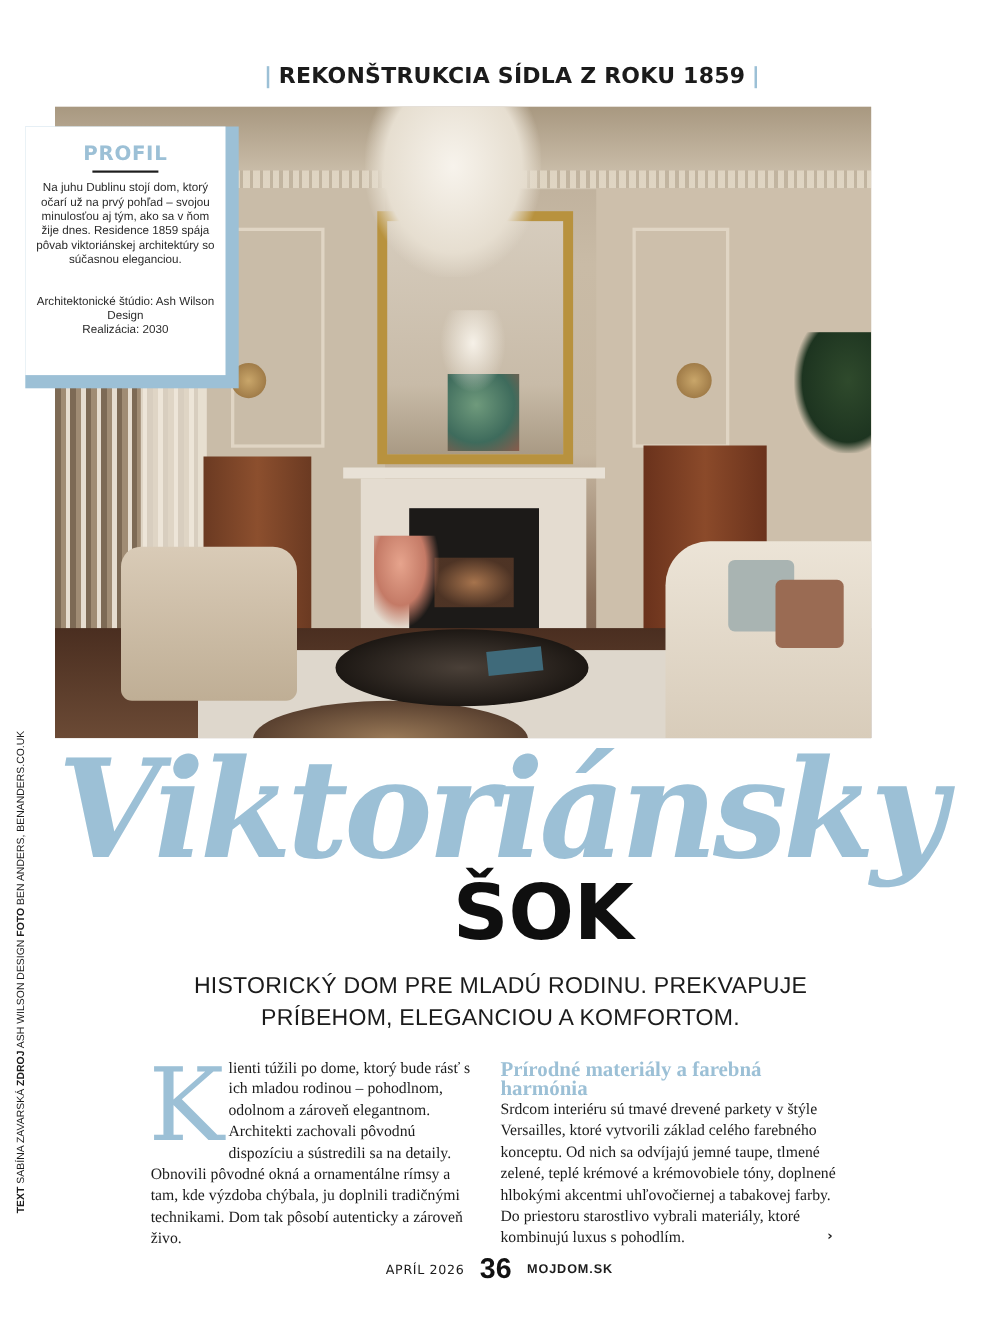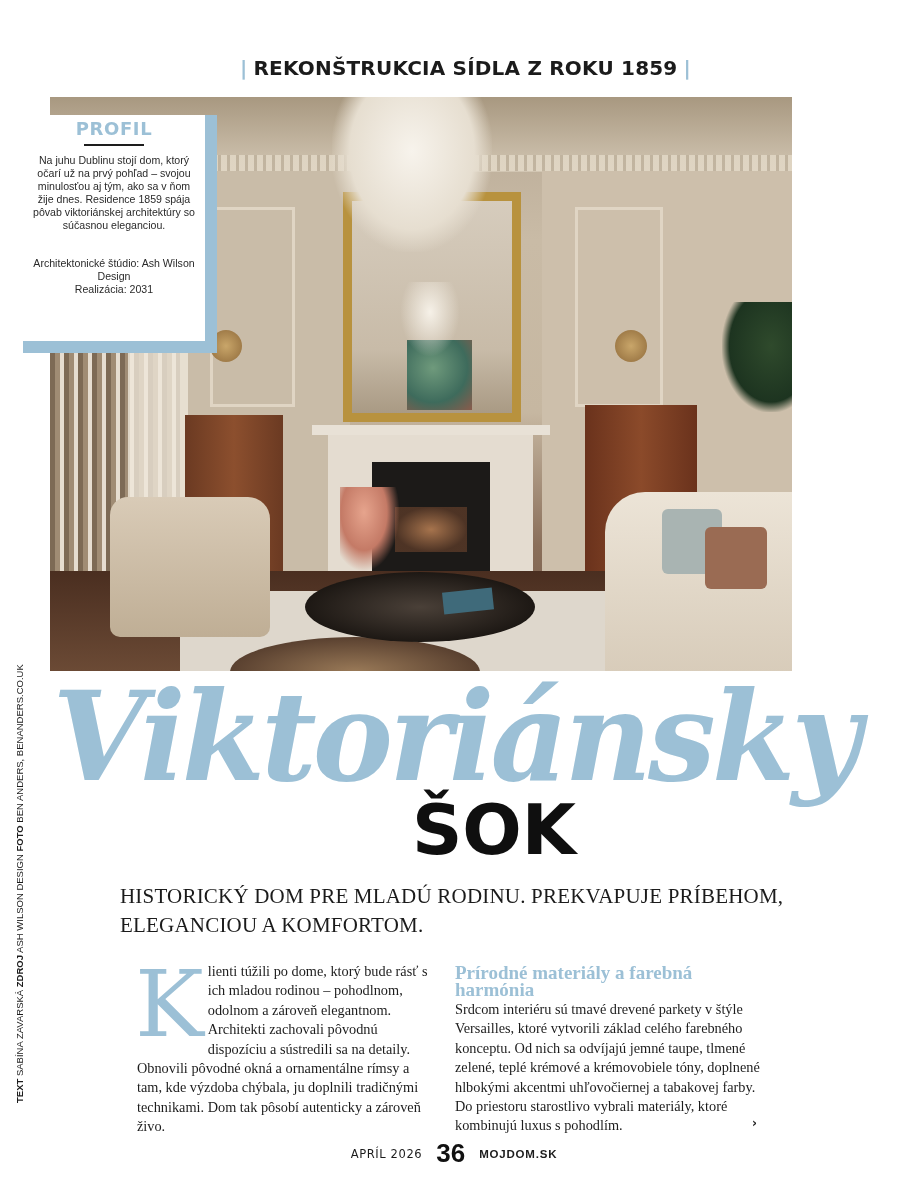--- a/index.html
+++ b/index.html
@@ -43,39 +43,39 @@
   .photo .rug { position:absolute; left:130px; bottom:0; width:520px; height:80px; background:#ded7cc; }
   .photo .table { position:absolute; left:255px; top:475px; width:230px; height:70px; border-radius:50%; background: radial-gradient(ellipse,#4a4038,#1d1814 70%); }
   .photo .table2 { position:absolute; left:180px; top:540px; width:250px; height:70px; border-radius:50%; background: radial-gradient(ellipse,#9a7a58,#5a4130 70%); }
   .photo .flowers { position:absolute; left:290px; top:390px; width:60px; height:85px; background: radial-gradient(ellipse at 40% 30%,#e6a48d,#c47a66 45%, rgba(0,0,0,0) 70%); }
   .photo .book { position:absolute; left:393px; top:493px; width:50px; height:22px; background:#3f6a7a; transform: rotate(-6deg); }
 
   .profile {
     position: absolute; left: 23px; top: 115px; width: 194px; height: 238px; background: #9cc0d6;
   }
   .profile .inner {
-    position: absolute; left: 0; top: 0; width: 182px; height: 226px; background: #ffffff; text-align: center; padding-top: 3px;
+    position: absolute; left: 0; top: 0; width: 182px; height: 226px; background: #ffffff; text-align: center; padding-top: 14px;
   }
   .profile .title { font-family: "DejaVu Sans", sans-serif; font-weight: bold; font-size: 18px; color: #9cc0d6; letter-spacing: 0.6px; }
   .profile .rule { width: 60px; height: 2px; background: #1d1d1d; margin: 5px auto 8px auto; }
   .profile .text { font-family: "Liberation Sans", sans-serif; font-size: 10.6px; line-height: 13px; color: #2a2a2a; padding: 0 6px; }
   .profile .credits { margin-top: 25px; }
 
   .headline {
     position: absolute; left: 40px; top: 672px; width: 830px; text-align: center;
     font-family: "DejaVu Serif", serif; font-weight: bold; font-style: italic;
     font-size: 124px; line-height: 130px; color: #9cc0d6; letter-spacing: -4px; transform: scaleX(0.97);
   }
   .subhead {
     position: absolute; left: 0; top: 790px; width: 908px; padding-left: 80px; text-align: center;
     font-family: "DejaVu Sans", sans-serif; font-weight: bold; font-size: 70px; line-height: 80px; color: #0f0f0f;
   }
   .deck {
-    position: absolute; left: 120px; top: 882px; width: 670px; text-align: left;
-    font-family: Liberation Serif, serif; font-size: 21px; line-height: 29px; color: #1b1b1b; letter-spacing: 0.2px;
+    position: absolute; left: 120px; top: 882px; width: 670px; text-align: center;
+    font-family: Liberation Sans, sans-serif; font-size: 21px; line-height: 29px; color: #1b1b1b; letter-spacing: 0.2px;
   }
 
   .col { position: absolute; font-family: "Liberation Serif", serif; font-size: 14.3px; line-height: 19.4px; color: #1c1c1c; }
   .col-left { left: 137px; top: 962px; width: 296px; }
   .dropcap {
     float: left; font-family: "DejaVu Serif", serif; font-size: 92px; line-height: 74px; color: #9cc0d6;
     margin: 6px 4px 0 -2px; font-weight: normal;
   }
   .col-right { left: 455px; top: 964px; width: 320px; }
   .col-right .subhead2 { font-family: Liberation Serif, serif; font-weight: bold; font-size: 19px; line-height: 17px; color: #9cc0d6; margin-bottom: 2px; }
@@ -132,21 +132,21 @@
   <div class="flowers"></div>
   <div class="book"></div>
 </div>
 
 <div class="profile">
   <div class="inner">
     <div class="title">PROFIL</div>
     <div class="rule"></div>
     <div class="text">Na juhu Dublinu stojí dom, ktorý očarí už na prvý pohľad – svojou minulosťou aj tým, ako sa v ňom žije dnes. Residence 1859 spája pôvab viktoriánskej architektúry so súčasnou eleganciou.</div>
     <div class="text credits">Architektonické štúdio: Ash Wilson Design</div>
-    <div class="text">Realizácia: 2031</div>
+    <div class="text">Realizácia: 2030</div>
   </div>
 </div>
 
 <div class="headline">Viktoriánsky</div>
 <div class="subhead">ŠOK</div>
 
 <div class="deck">HISTORICKÝ DOM PRE MLADÚ RODINU. PREKVAPUJE PRÍBEHOM, ELEGANCIOU A KOMFORTOM.</div>
 
 <div class="col col-left">
   <span class="dropcap">K</span><span>lienti túžili po dome, ktorý bude rásť s ich mladou rodinou – pohodlnom, odolnom a zároveň elegantnom. Architekti zachovali pôvodnú dispozíciu a sústredili sa na detaily. Obnovili pôvodné okná a ornamentálne rímsy a tam, kde výzdoba chýbala, ju doplnili tradičnými technikami. Dom tak pôsobí autenticky a zároveň živo.</span>

